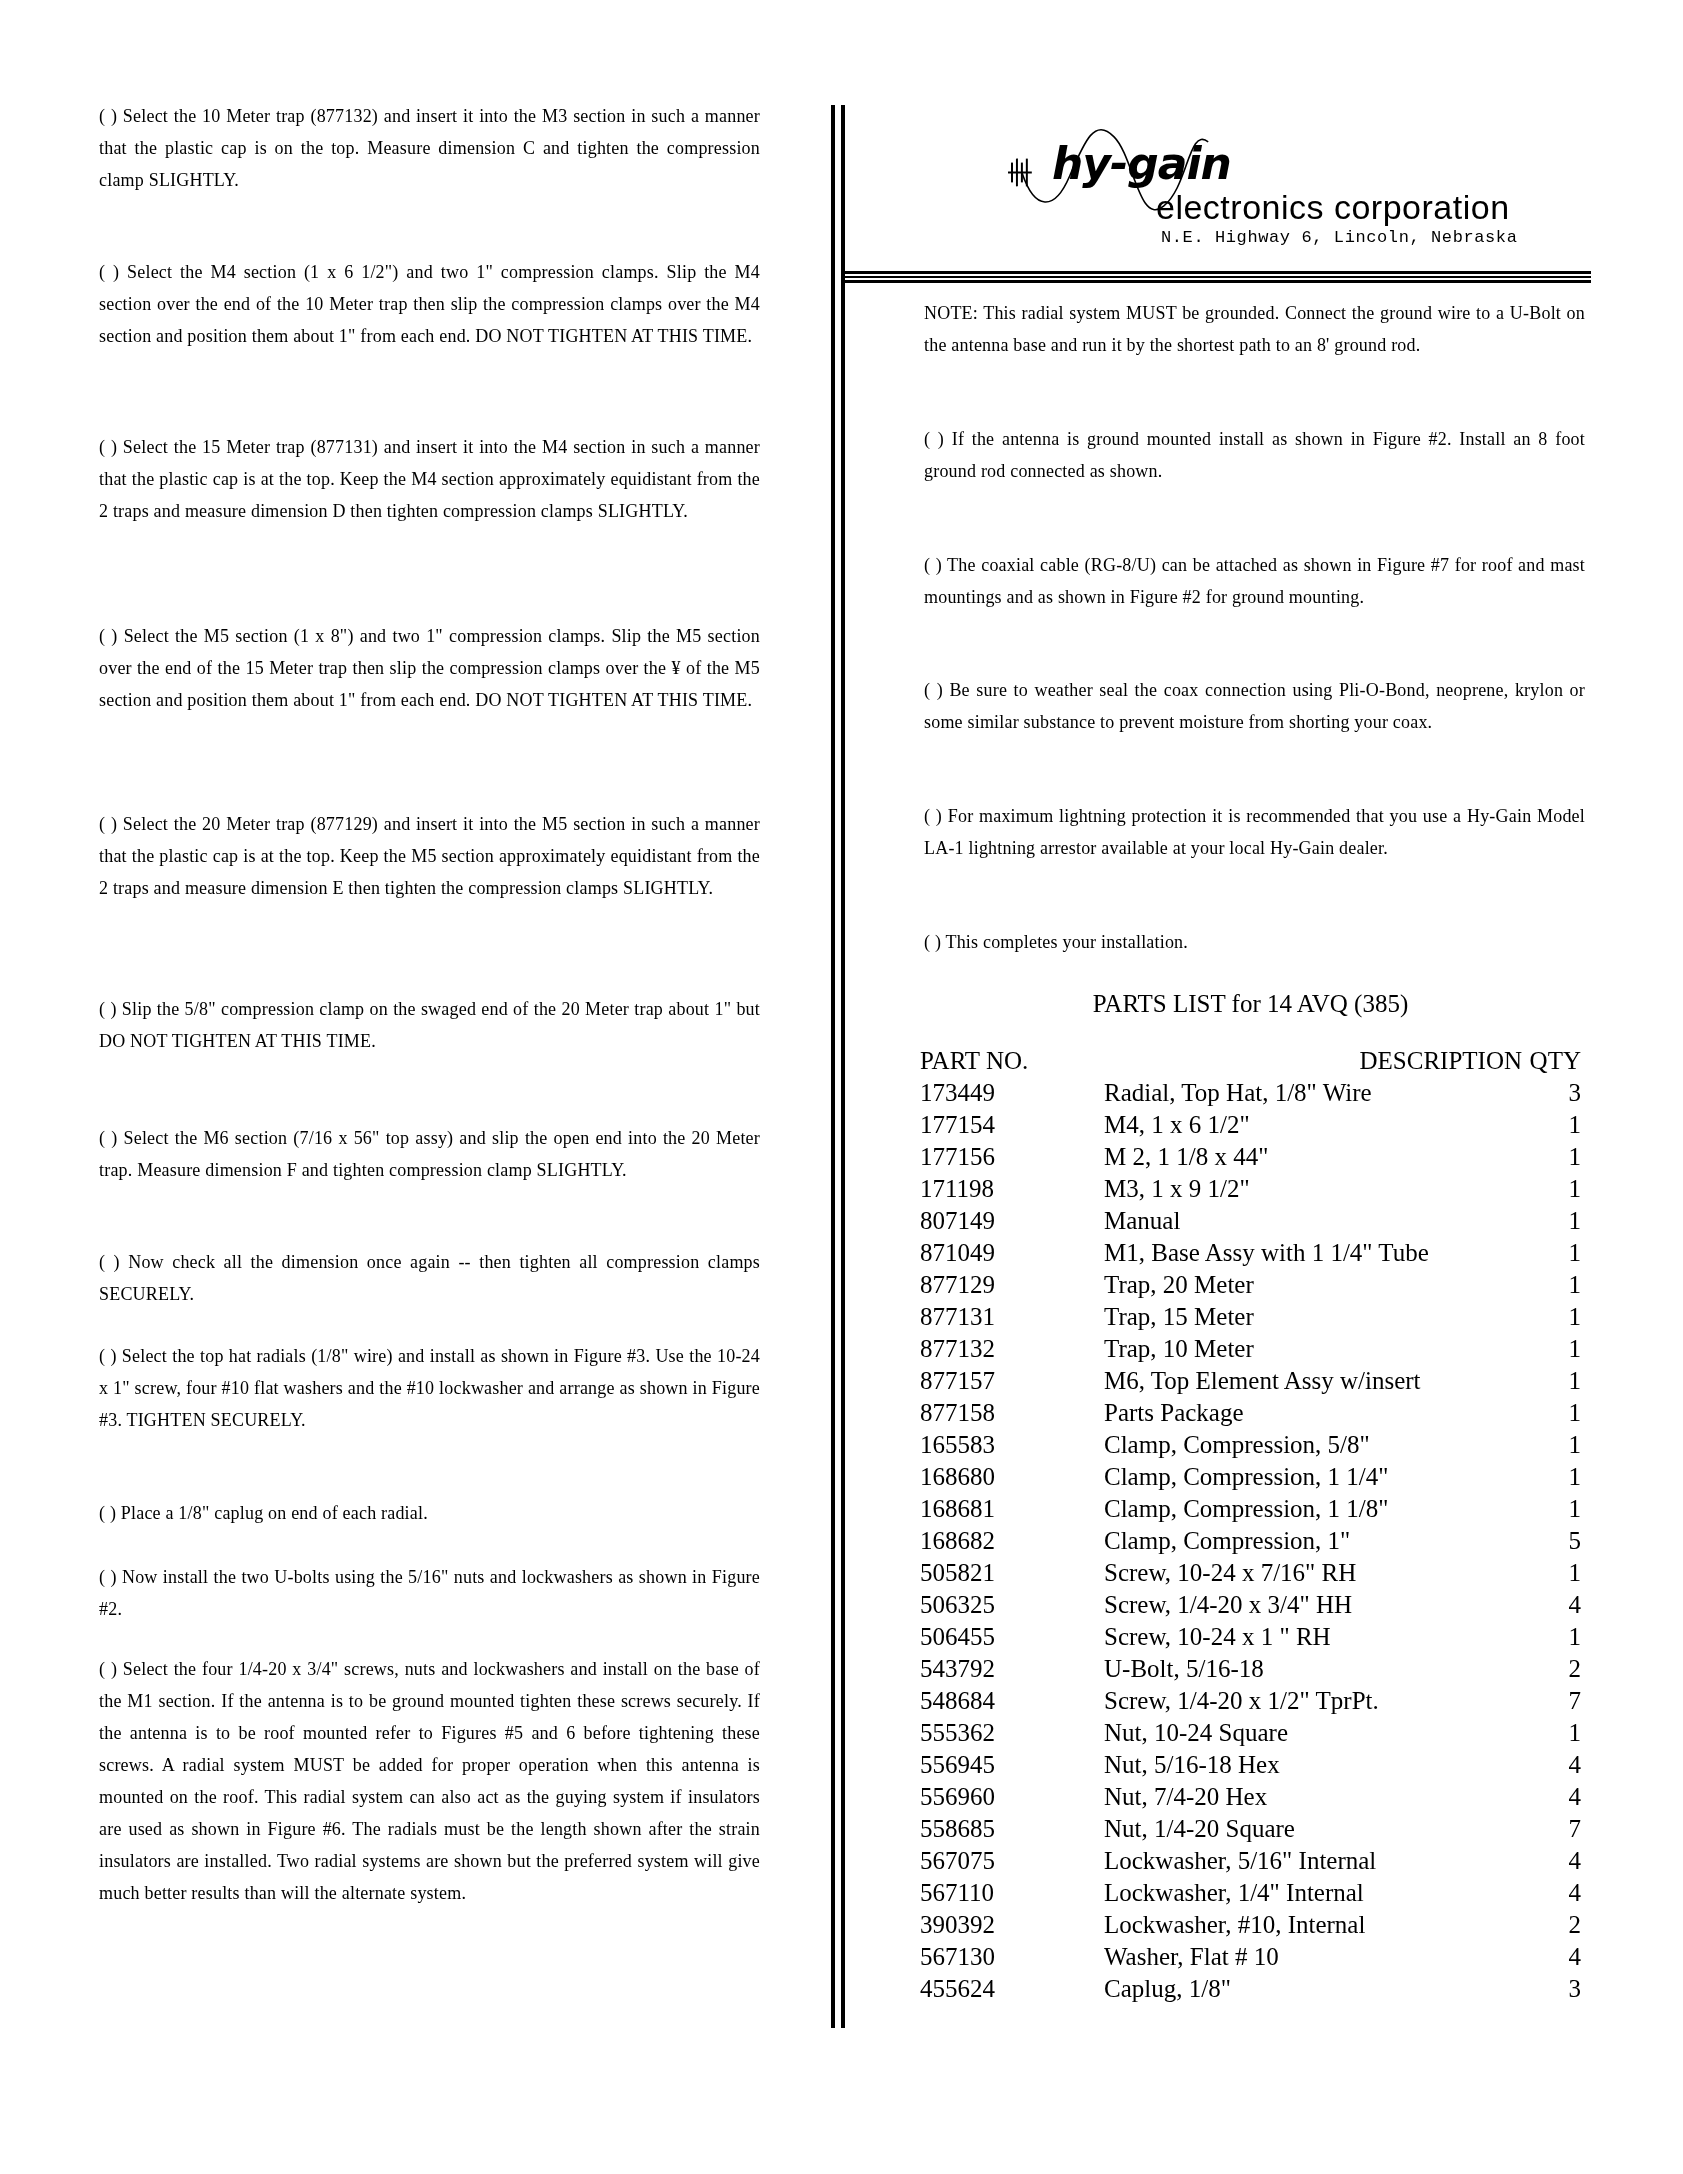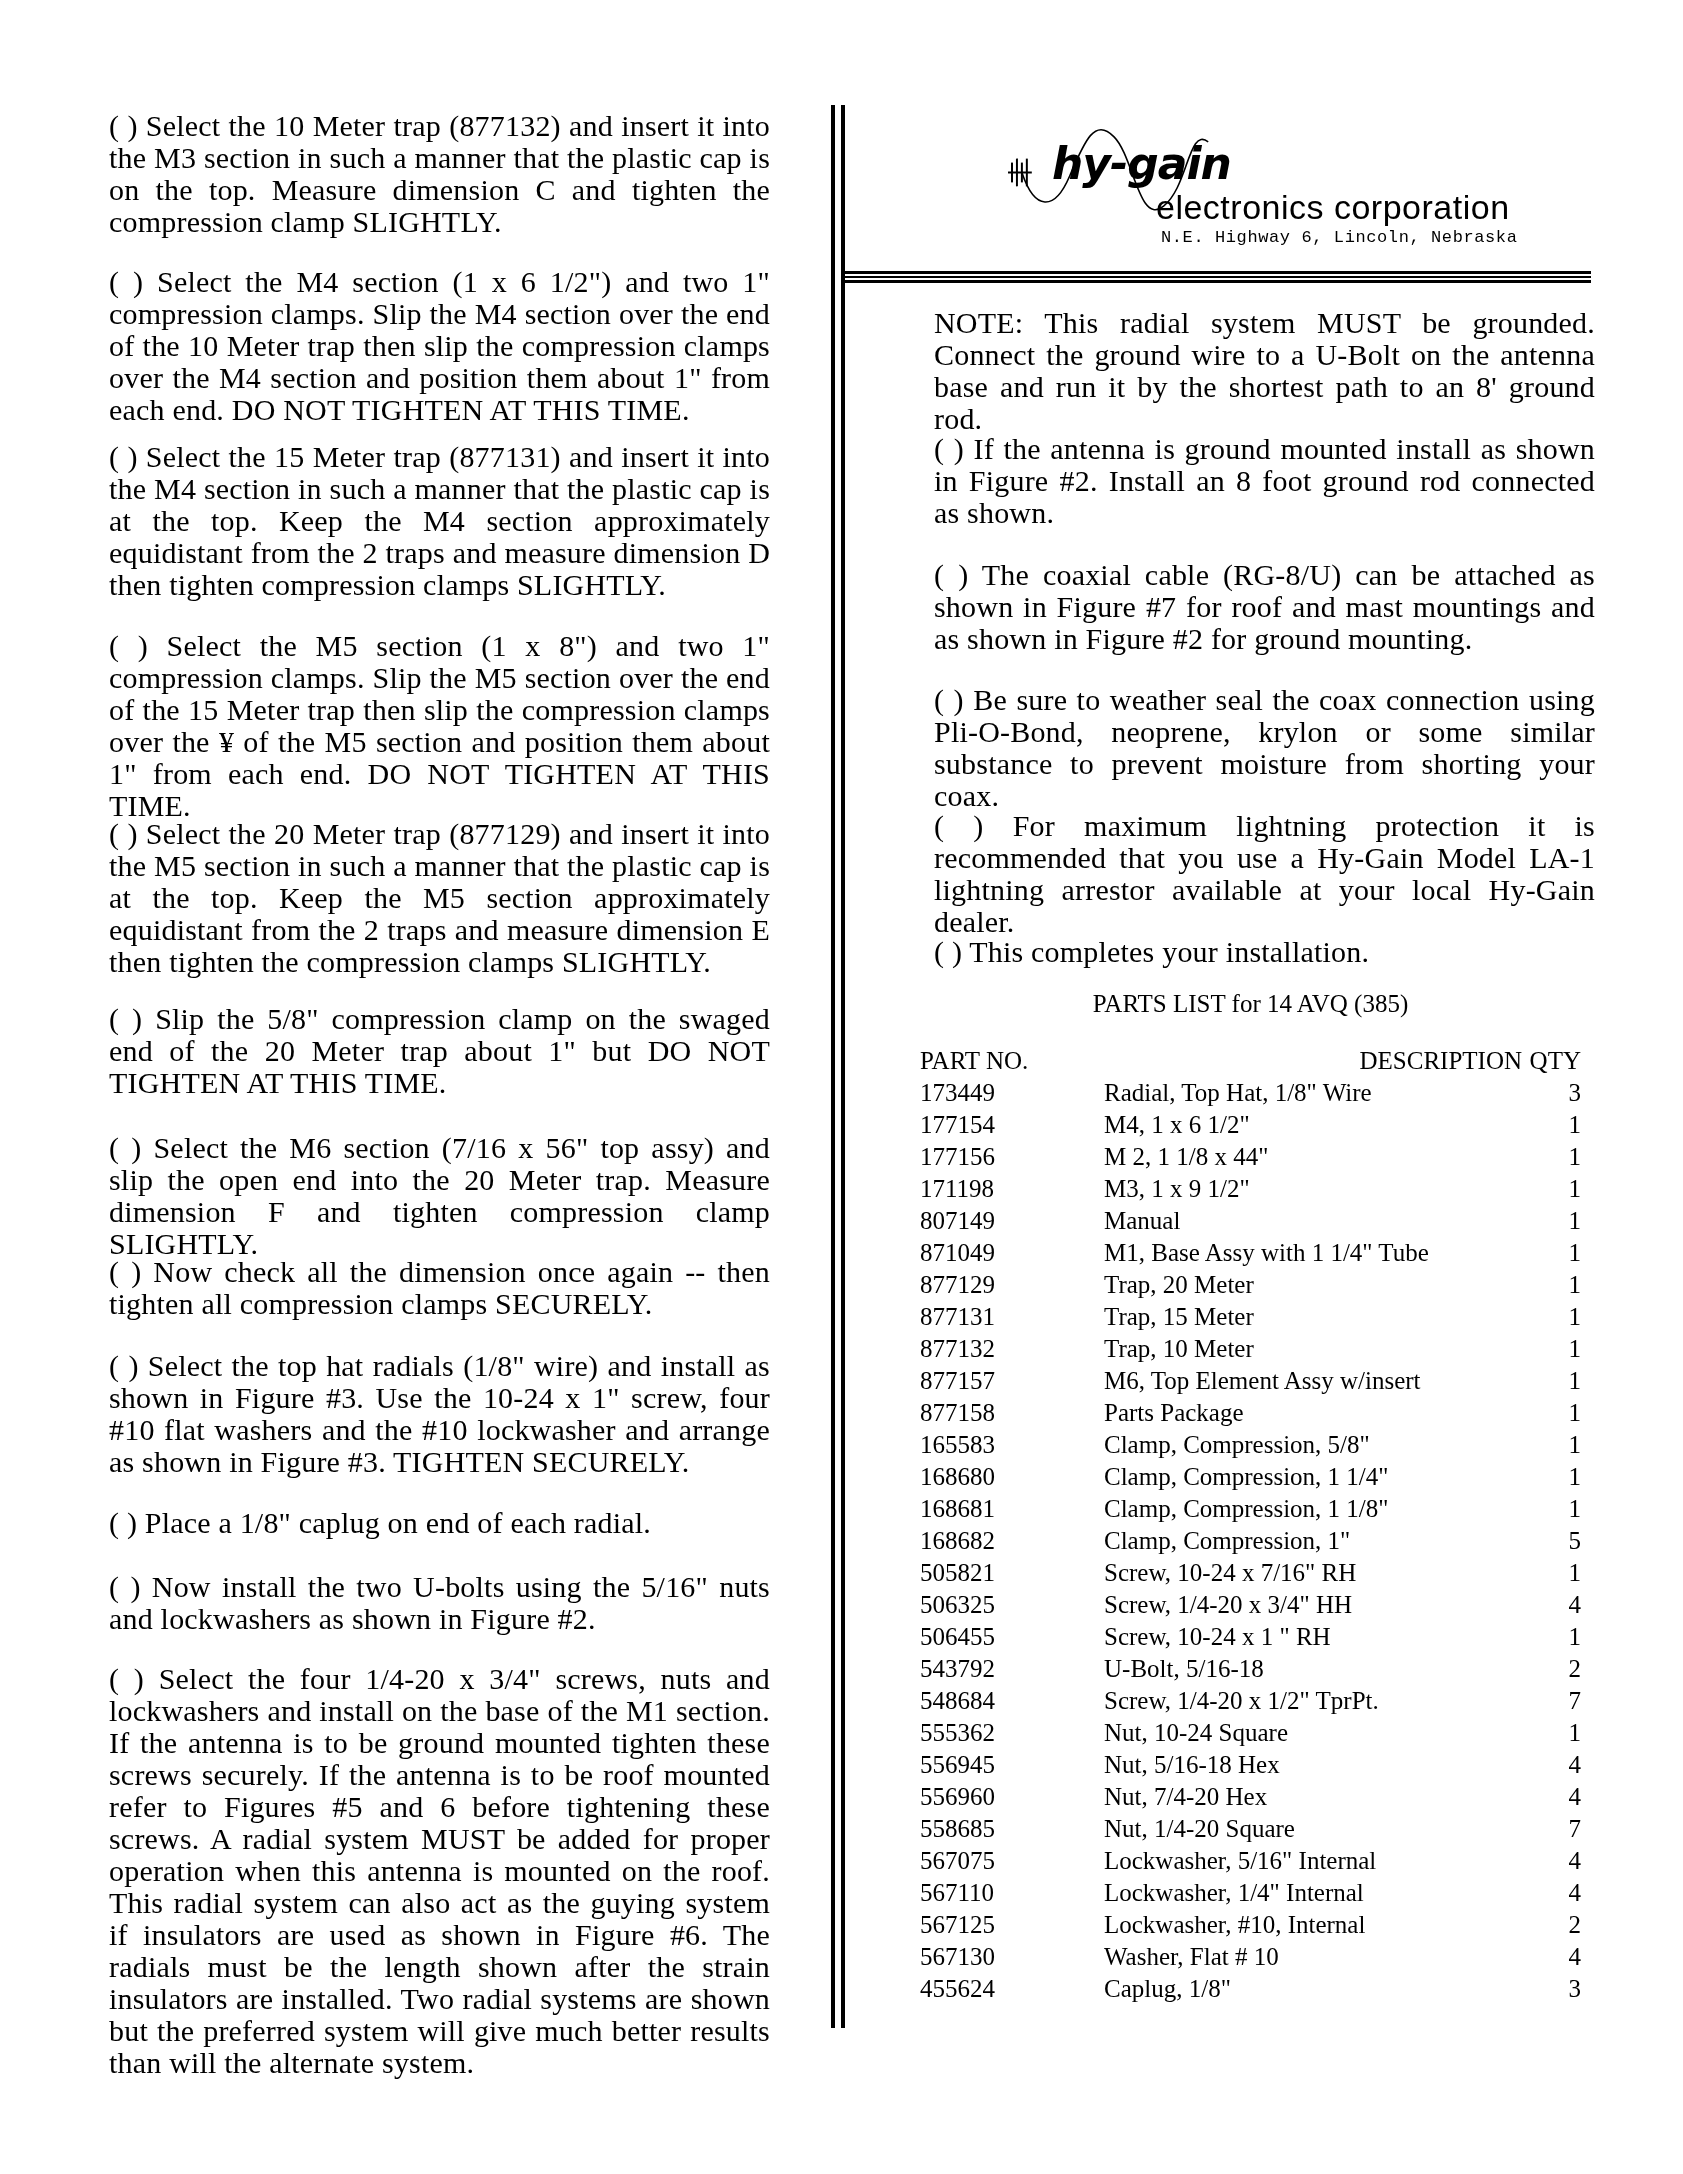--- a/index.html
+++ b/index.html
@@ -1,20 +1,20 @@
 <!DOCTYPE html>
 <html><head>
 <meta charset="utf-8">
 <style>
   html, body { margin:0; padding:0; background:#ffffff; }
   body { width:1683px; height:2174px; position:relative; overflow:hidden; color:#000; }
   .para {
     position:absolute; font-family:"Liberation Serif","DejaVu Serif",serif;
-    font-size:30px; line-height:32px; text-align:justify; text-align-last:left;
-    letter-spacing:0.2px; margin:14px;
+    font-size:18px; line-height:32px; text-align:justify; text-align-last:left;
+    letter-spacing:0.2px; margin:4px;
   }
   .left { left:95px; width:661px; }
   .right { left:920px; width:661px; }
   .vline { position:absolute; top:105px; height:1923px; width:4px; background:#000; }
   .hrule { position:absolute; left:844px; width:747px; background:#000; }
   .logo-wrap { position:absolute; left:1000px; top:117px; width:594px; height:139px; }
   .brand { position:absolute; left:52px; top:22px; font-family:"DejaVu Sans","Liberation Sans",sans-serif;
     font-weight:bold; font-style:italic; font-size:44px; letter-spacing:-1px; line-height:50px; }
   .corp { position:absolute; left:156px; top:71px; font-family:"Liberation Sans","DejaVu Sans",sans-serif;
     font-size:34px; line-height:38px; letter-spacing:0.5px; }
@@ -214,21 +214,21 @@
         <td class="pn">567075</td>
         <td class="desc">Lockwasher, 5/16" Internal</td>
         <td class="qty">4</td>
       </tr>
       <tr>
         <td class="pn">567110</td>
         <td class="desc">Lockwasher, 1/4" Internal</td>
         <td class="qty">4</td>
       </tr>
       <tr>
-        <td class="pn">567125</td>
+        <td class="pn">390392</td>
         <td class="desc">Lockwasher, #10, Internal</td>
         <td class="qty">2</td>
       </tr>
       <tr>
         <td class="pn">567130</td>
         <td class="desc">Washer, Flat # 10</td>
         <td class="qty">4</td>
       </tr>
       <tr>
         <td class="pn">455624</td>

